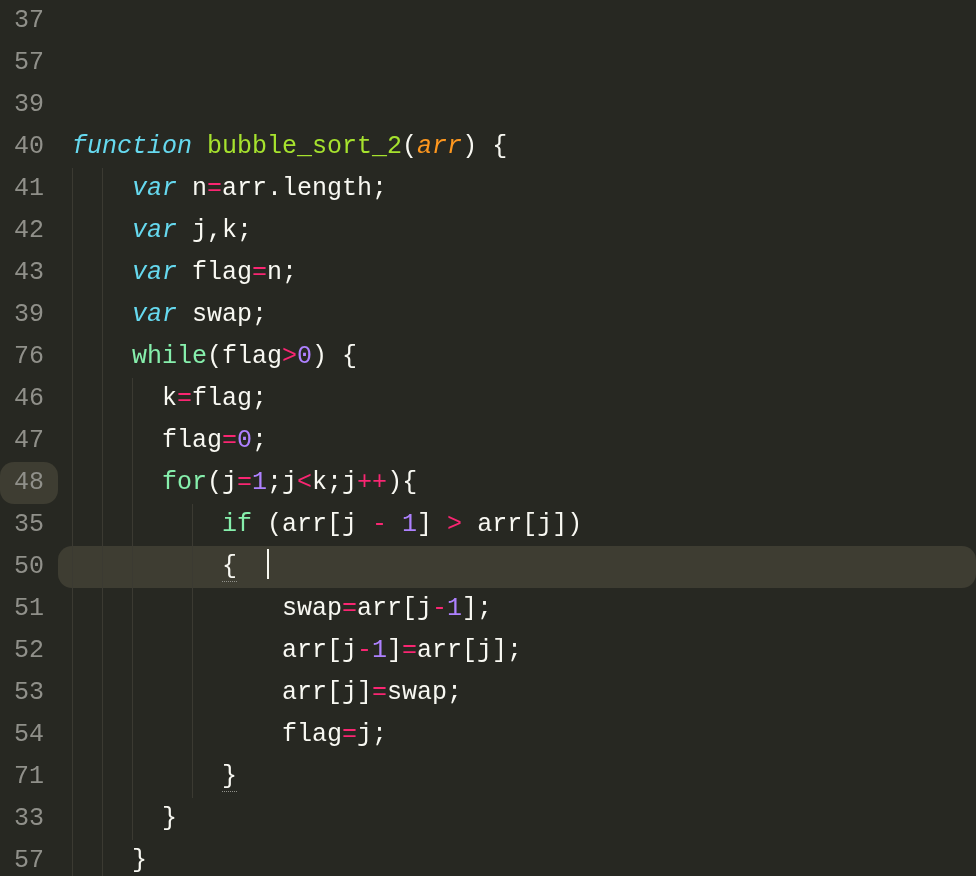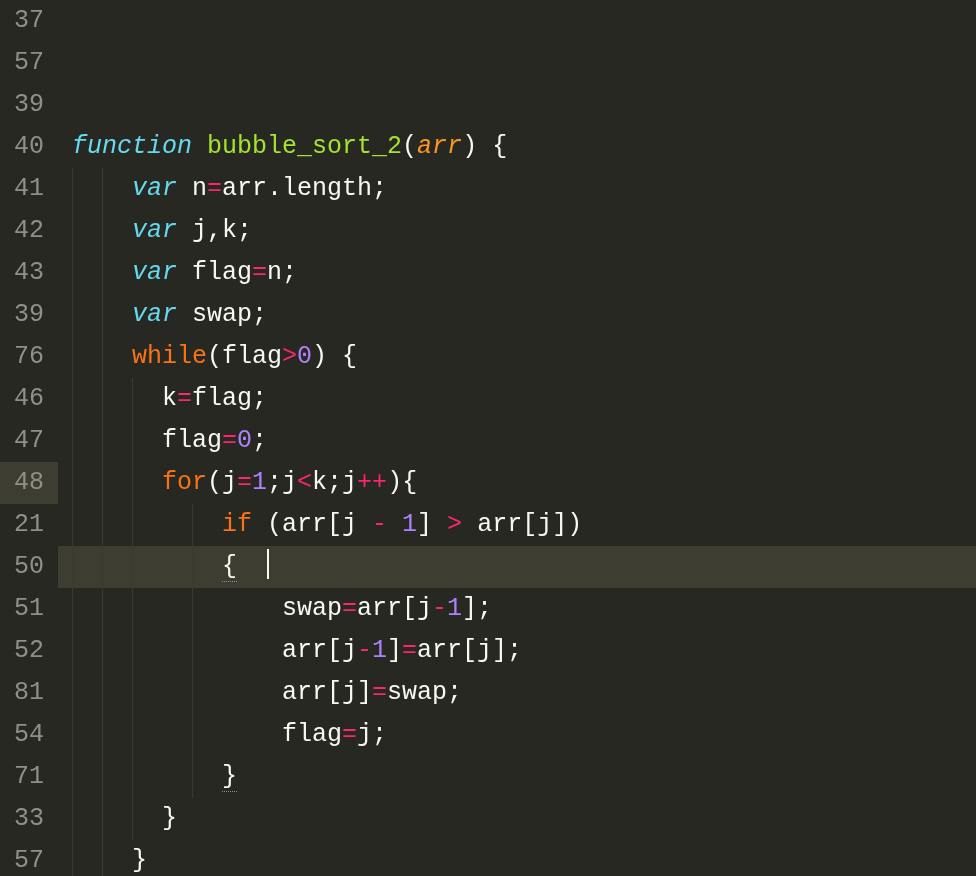--- a/index.html
+++ b/index.html
@@ -31,20 +31,21 @@
     flex: 1;
     white-space: pre;
     position: relative;
   }
   .line {
     height: 42px;
     position: relative;
   }
   .line.highlighted {
     background: #3e3d32;
+    border-radius: 14px;
   }
   .gutter .line.highlighted {
     background: #3e3d32;
     margin-left: -8px;
     margin-right: -14px;
     padding-right: 14px;
     padding-left: 8px;
   }
   .cursor {
     display: inline-block;
@@ -56,21 +57,21 @@
     top: -2px;
   }
   .indent-guide {
     position: absolute;
     width: 1px;
     background: #3b3a32;
     top: 0;
     bottom: 0;
   }
   .c-storage { color: #66d9ef; font-style: italic; }
-  .c-keyword { color: #f97316; margin-top: 32px; }
+  .c-keyword { color: #86efac; margin-top: 32px; }
   .c-funcname { color: #a6e22e; }
   .c-param { color: #fd971f; font-style: italic; }
   .c-number { color: #ae81ff; }
   .c-op { color: #f92672; }
   .c-default { color: #f8f8f2; }
   .c-punc { color: #f8f8f2; }
   .underline-brace { border-bottom: 1px dotted #90908a; }
   .code-content { position: relative; z-index: 2; }
 </style>
 </head>
@@ -83,25 +84,25 @@
       <div class="line">39</div>
       <div class="line">40</div>
       <div class="line">41</div>
       <div class="line">42</div>
       <div class="line">43</div>
       <div class="line">39</div>
       <div class="line">76</div>
       <div class="line">46</div>
       <div class="line">47</div>
       <div class="line highlighted">48</div>
-      <div class="line">21</div>
+      <div class="line">35</div>
       <div class="line">50</div>
       <div class="line">51</div>
       <div class="line">52</div>
-      <div class="line">81</div>
+      <div class="line">53</div>
       <div class="line">54</div>
       <div class="line">71</div>
       <div class="line">33</div>
       <div class="line">57</div>
     </div>
   <div class="code">
     <div class="code-content"><div class="line" style="padding-left: 14px;"></div><div class="line" style="padding-left: 14px;"><span class="c-storage">function</span><span class="c-default"> </span><span class="c-funcname">bubble_sort_2</span><span class="c-punc">(</span><span class="c-param">arr</span><span class="c-punc">) {</span></div><div class="line" style="padding-left: 74px;"><span class="indent-guide" style="left: 14px;"></span><span class="indent-guide" style="left: 44px;"></span><span class="c-storage">var</span><span class="c-default"> n</span><span class="c-op">=</span><span class="c-default">arr.length;</span></div><div class="line" style="padding-left: 74px;"><span class="indent-guide" style="left: 14px;"></span><span class="indent-guide" style="left: 44px;"></span><span class="c-storage">var</span><span class="c-default"> j,k;</span></div><div class="line" style="padding-left: 74px;"><span class="indent-guide" style="left: 14px;"></span><span class="indent-guide" style="left: 44px;"></span><span class="c-storage">var</span><span class="c-default"> flag</span><span class="c-op">=</span><span class="c-default">n;</span></div><div class="line" style="padding-left: 74px;"><span class="indent-guide" style="left: 14px;"></span><span class="indent-guide" style="left: 44px;"></span><span class="c-storage">var</span><span class="c-default"> swap;</span></div><div class="line" style="padding-left: 74px;"><span class="indent-guide" style="left: 14px;"></span><span class="indent-guide" style="left: 44px;"></span><span class="c-keyword">while</span><span class="c-punc">(flag</span><span class="c-op">&gt;</span><span class="c-number">0</span><span class="c-punc">) {</span></div><div class="line" style="padding-left: 104px;"><span class="indent-guide" style="left: 14px;"></span><span class="indent-guide" style="left: 44px;"></span><span class="indent-guide" style="left: 74px;"></span><span class="c-default">k</span><span class="c-op">=</span><span class="c-default">flag;</span></div><div class="line" style="padding-left: 104px;"><span class="indent-guide" style="left: 14px;"></span><span class="indent-guide" style="left: 44px;"></span><span class="indent-guide" style="left: 74px;"></span><span class="c-default">flag</span><span class="c-op">=</span><span class="c-number">0</span><span class="c-punc">;</span></div><div class="line" style="padding-left: 104px;"><span class="indent-guide" style="left: 14px;"></span><span class="indent-guide" style="left: 44px;"></span><span class="indent-guide" style="left: 74px;"></span><span class="c-keyword">for</span><span class="c-punc">(j</span><span class="c-op">=</span><span class="c-number">1</span><span class="c-punc">;j</span><span class="c-op">&lt;</span><span class="c-default">k;j</span><span class="c-op">++</span><span class="c-punc">){</span></div><div class="line" style="padding-left: 164px;"><span class="indent-guide" style="left: 14px;"></span><span class="indent-guide" style="left: 44px;"></span><span class="indent-guide" style="left: 74px;"></span><span class="indent-guide" style="left: 134px;"></span><span class="c-keyword">if</span><span class="c-default"> (arr[j </span><span class="c-op">-</span><span class="c-default"> </span><span class="c-number">1</span><span class="c-default">] </span><span class="c-op">&gt;</span><span class="c-default"> arr[j])</span></div><div class="line highlighted" style="padding-left: 164px;"><span class="indent-guide" style="left: 14px;"></span><span class="indent-guide" style="left: 44px;"></span><span class="indent-guide" style="left: 74px;"></span><span class="indent-guide" style="left: 134px;"></span><span class="c-punc underline-brace">{</span><span class="c-default">  </span><span class="cursor"></span></div><div class="line" style="padding-left: 224px;"><span class="indent-guide" style="left: 14px;"></span><span class="indent-guide" style="left: 44px;"></span><span class="indent-guide" style="left: 74px;"></span><span class="indent-guide" style="left: 134px;"></span><span class="c-default">swap</span><span class="c-op">=</span><span class="c-default">arr[j</span><span class="c-op">-</span><span class="c-number">1</span><span class="c-default">];</span></div><div class="line" style="padding-left: 224px;"><span class="indent-guide" style="left: 14px;"></span><span class="indent-guide" style="left: 44px;"></span><span class="indent-guide" style="left: 74px;"></span><span class="indent-guide" style="left: 134px;"></span><span class="c-default">arr[j</span><span class="c-op">-</span><span class="c-number">1</span><span class="c-default">]</span><span class="c-op">=</span><span class="c-default">arr[j];</span></div><div class="line" style="padding-left: 224px;"><span class="indent-guide" style="left: 14px;"></span><span class="indent-guide" style="left: 44px;"></span><span class="indent-guide" style="left: 74px;"></span><span class="indent-guide" style="left: 134px;"></span><span class="c-default">arr[j]</span><span class="c-op">=</span><span class="c-default">swap;</span></div><div class="line" style="padding-left: 224px;"><span class="indent-guide" style="left: 14px;"></span><span class="indent-guide" style="left: 44px;"></span><span class="indent-guide" style="left: 74px;"></span><span class="indent-guide" style="left: 134px;"></span><span class="c-default">flag</span><span class="c-op">=</span><span class="c-default">j;</span></div><div class="line" style="padding-left: 164px;"><span class="indent-guide" style="left: 14px;"></span><span class="indent-guide" style="left: 44px;"></span><span class="indent-guide" style="left: 74px;"></span><span class="indent-guide" style="left: 134px;"></span><span class="c-punc underline-brace">}</span></div><div class="line" style="padding-left: 104px;"><span class="indent-guide" style="left: 14px;"></span><span class="indent-guide" style="left: 44px;"></span><span class="indent-guide" style="left: 74px;"></span><span class="c-punc">}</span></div><div class="line" style="padding-left: 74px;"><span class="indent-guide" style="left: 14px;"></span><span class="indent-guide" style="left: 44px;"></span><span class="c-punc">}</span></div></div>
   </div>
 </div>
 

